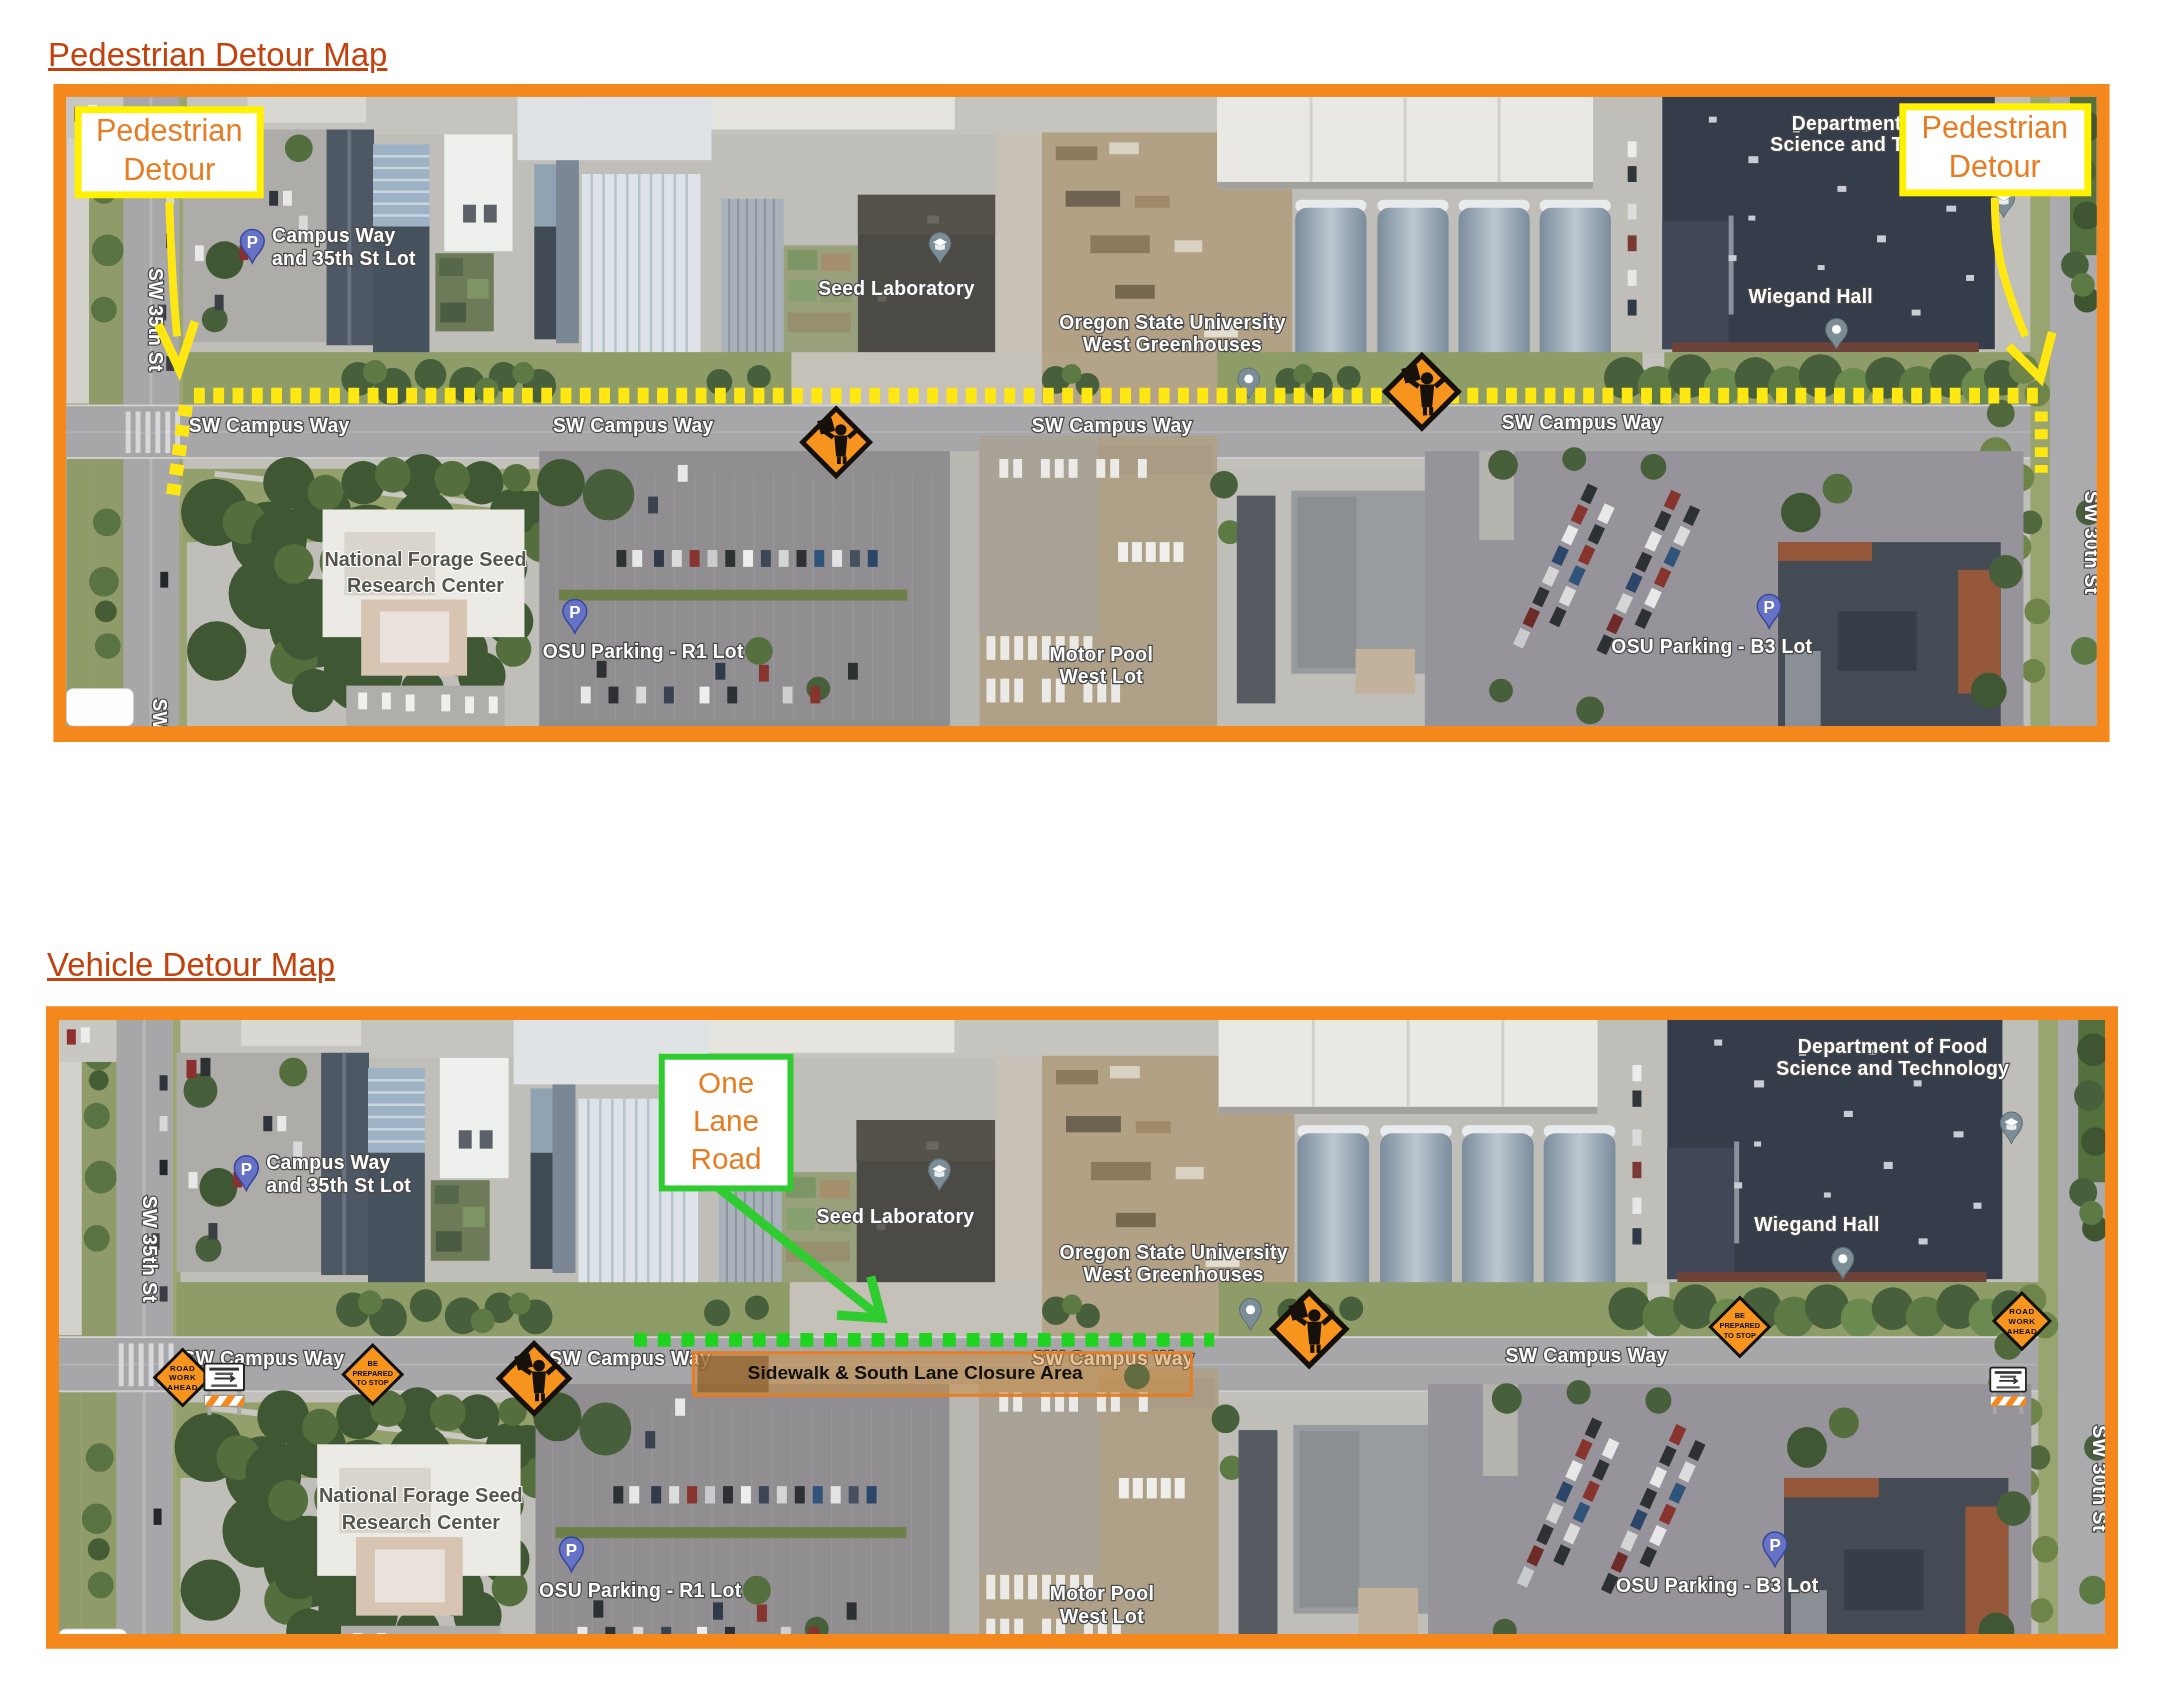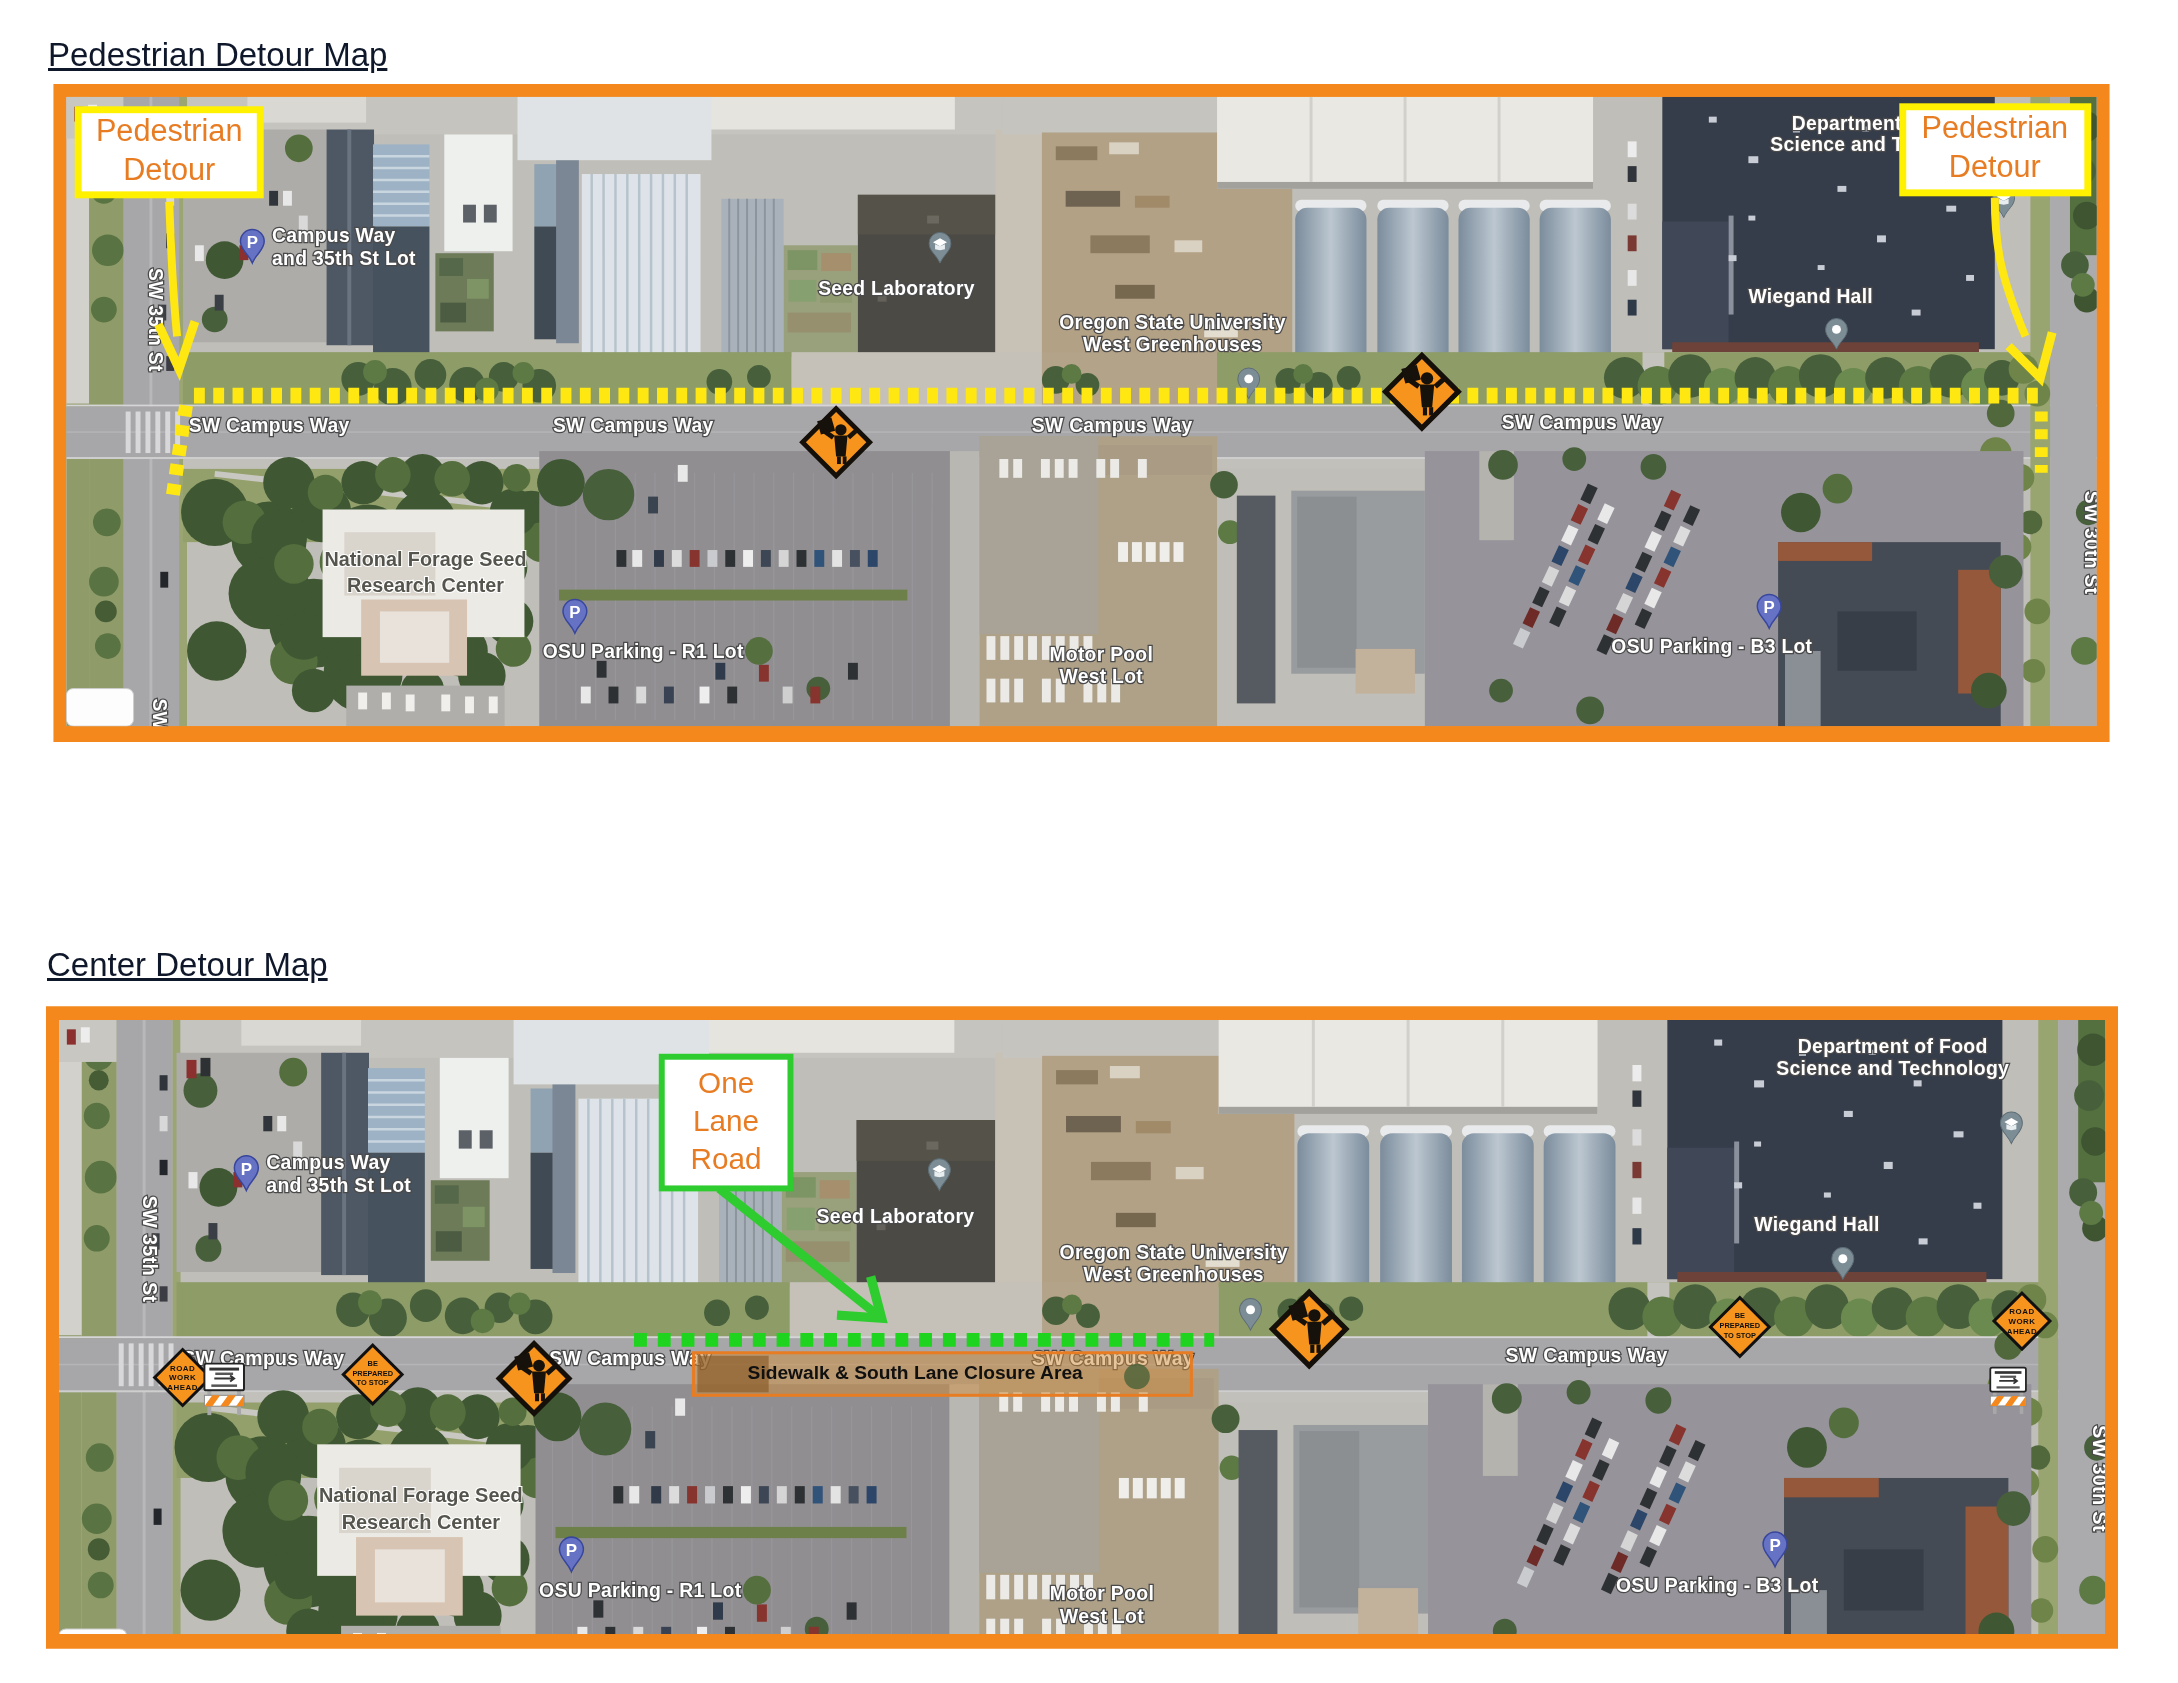--- a/index.html
+++ b/index.html
@@ -1,26 +1,26 @@
 <!DOCTYPE html>
 <html><head>
 <meta charset="utf-8">
 <style>
   html,body{margin:0;padding:0;background:#ffffff;width:2178px;height:1683px;
     font-family:"Liberation Sans",sans-serif;position:relative;overflow:hidden;}
-  .title{position:absolute;font-size:33px;color:#0f172a;text-decoration:underline;
+  .title{position:absolute;font-size:33px;color:#c2410c;text-decoration:underline;
     letter-spacing:0px;white-space:nowrap;}
   svg{position:absolute;display:block;}
 </style>
 </head>
 <body>
 
 <div class="title" style="left:48px;top:36px;">Pedestrian Detour Map</div>
 
-<div class="title" style="left:47px;top:946px;">Center Detour Map</div>
+<div class="title" style="left:47px;top:946px;">Vehicle Detour Map</div>
 
 <svg width="0" height="0" style="position:absolute">
 <defs>
 <linearGradient id="gh" x1="0" y1="0" x2="1" y2="0">
  <stop offset="0" stop-color="#7b8c9c"></stop>
         <stop offset="0.5" stop-color="#bcc7d0"></stop>
         <stop offset="1" stop-color="#7b8c9c"></stop>
 </linearGradient>
 <linearGradient id="gh2" x1="0" y1="0" x2="1" y2="0">
  <stop offset="0" stop-color="#9fb2c2"></stop>

